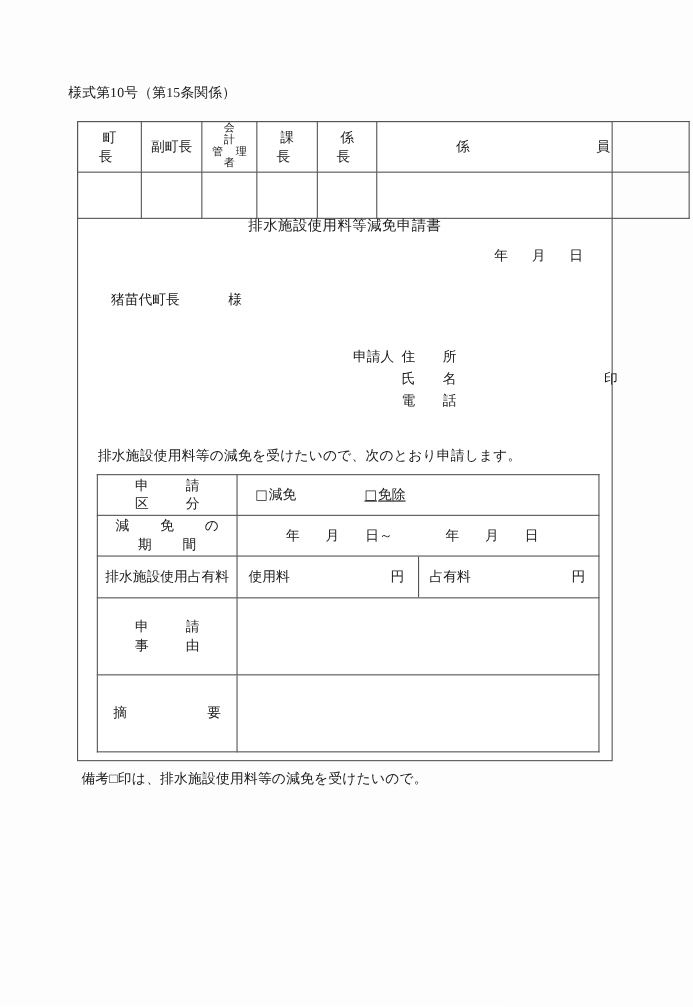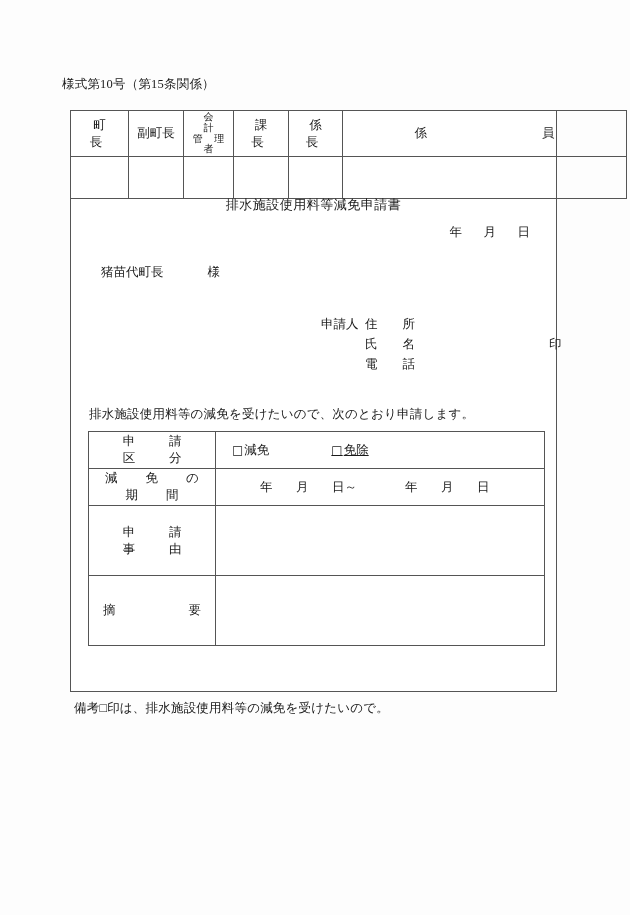--- a/index.html
+++ b/index.html
@@ -268,20 +268,45 @@
       <tr class="r-kikan">
         <td class="label">
           <span class="lbl-spread-tight" style="letter-spacing:0.62em; padding-left:0.62em">減　免　の　期　間</span>
         </td>
         <td class="value">
           <div class="period-row">
             <span class="g">年</span><span class="g">月</span><span>日</span><span>～</span><span class="gap"></span><span class="g">年</span><span class="g">月</span><span>日</span>
           </div>
         </td>
       </tr>
+      <tr class="r-ryo">
+        <td class="label">
+          <span>排水施設使用占有料</span>
+        </td>
+        <td style="padding:0">
+          <table style="width:100%;height:100%;border-collapse:collapse;table-layout:fixed">
+            <tbody>
+                  <tr>
+              <td style="border:none;border-right:1px solid #555;width:50%;position:relative;padding:0 8px">
+                <div class="fee-cell">
+                  <span class="nm">使用料</span>
+                  <span class="yen">円</span>
+                </div>
+              </td>
+              <td style="border:none;width:50%;position:relative;padding:0 8px">
+                <div class="fee-cell">
+                  <span class="nm">占有料</span>
+                  <span class="yen">円</span>
+                </div>
+              </td>
+            </tr>
+          </tbody>
+              </table>
+        </td>
+      </tr>
       <tr class="r-jiyu">
         <td class="label">
           <span class="lbl-spread5">申　請　事　由</span>
         </td>
         <td class="value"></td>
       </tr>
       <tr class="r-tekiyo">
         <td class="label">
           <span class="lbl-tekiyo">摘　　　　要</span>
         </td>

